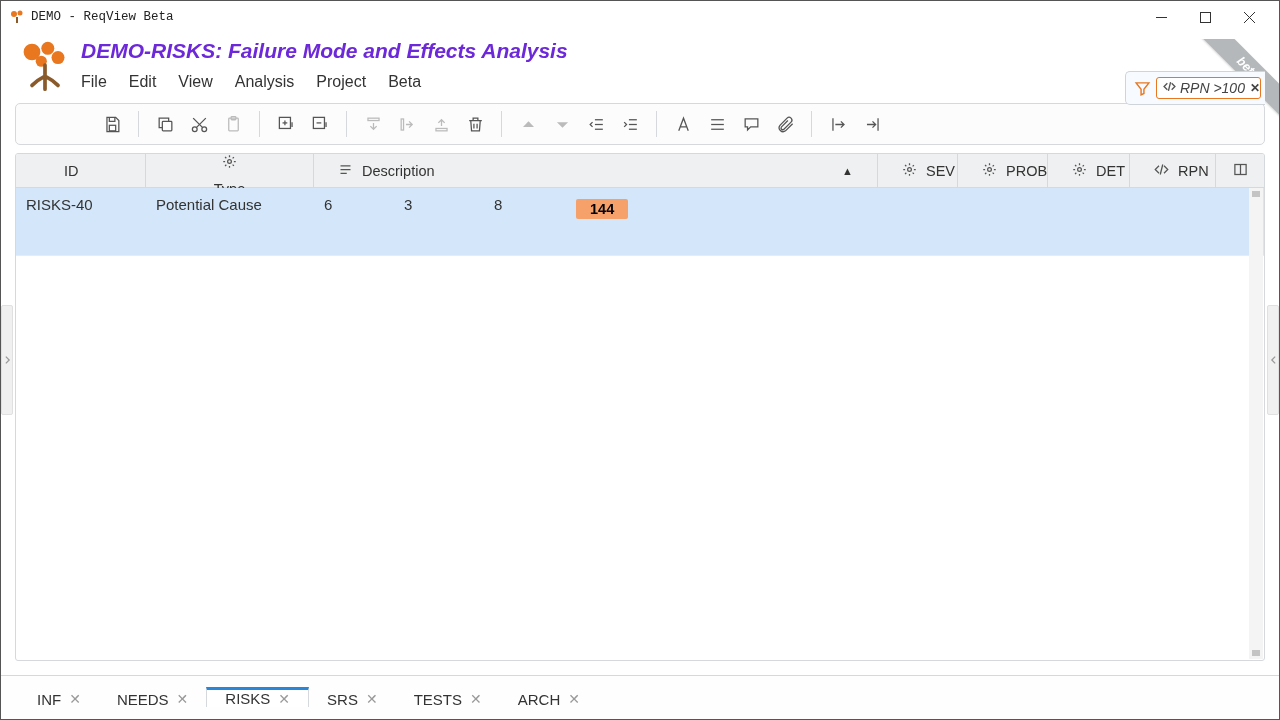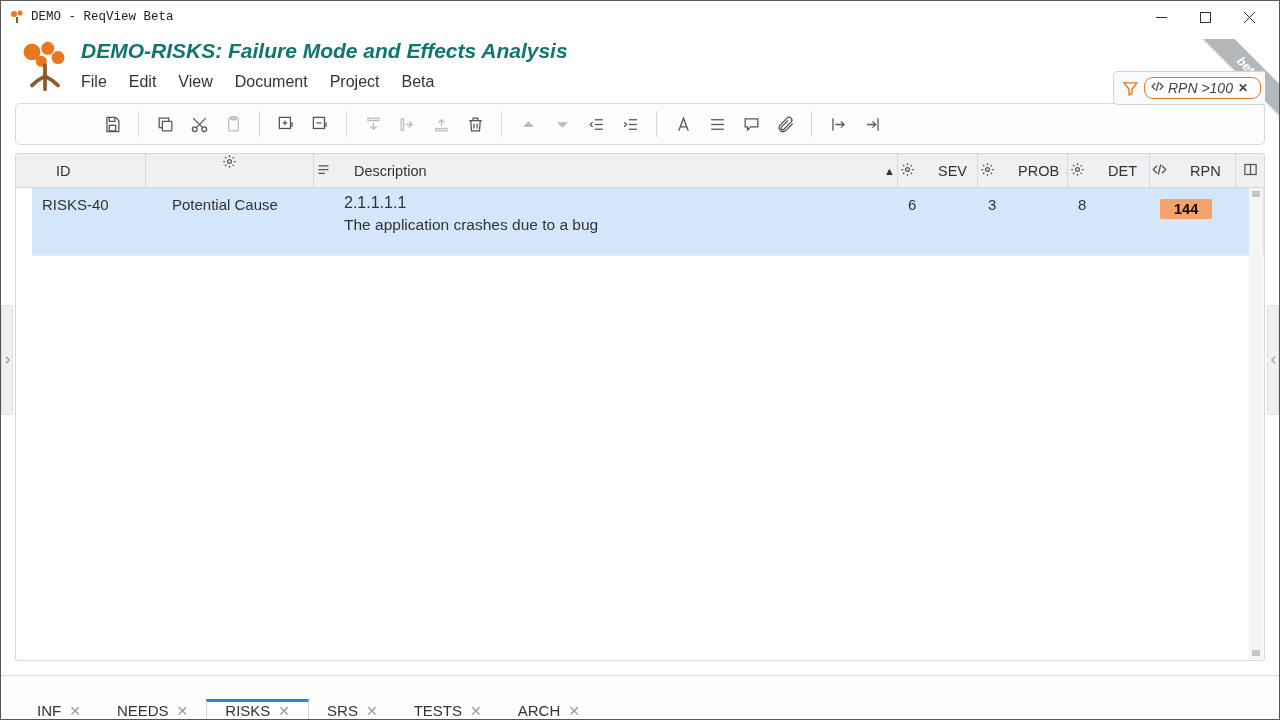--- a/index.html
+++ b/index.html
@@ -9,77 +9,77 @@
   .titlebar { height: 32px; display:flex; align-items:center; padding: 0 8px; background:#fff;font-family:Liberation Mono, monospace; }
   .titlebar .app-icon { width:16px; height:16px; margin-right:6px; }
   .titlebar .title { font-size:12.5px; color:#222; flex:1;}
   .titlebar .win-btn { width:44px; height:30px; display:flex; align-items:center; justify-content:center; }
   .titlebar .win-btn svg { width:11px; height:11px; }
   
   
   .header { display:flex; align-items:flex-start; padding: 4px 14px 6px 14px; position:relative;}
   .logo { width:60px; height:56px; display:flex; align-items:center; justify-content:center; flex-shrink:0;}
   .header-right { flex:1; }
-  .doc-title { font-size:21px; font-style:italic; font-weight:600; color:#0f766e; margin-top:2px; margin-left:6px;}
+  .doc-title { font-size:21px; font-style:italic; font-weight:600; color:#6d28d9; margin-top:2px; margin-left:6px;}
   .menubar { display:flex; gap:22px; margin-top:10px; margin-left:6px; align-items:center;}
   .menubar .menu-item { font-size:16px; color:#333; cursor:pointer; }
   
   .search-area { position:absolute; right:14px; top:38px; display:flex; align-items:center; gap:0;}
   .filter-chip-wrap { display:flex; align-items:center; border:1px solid #cfd4da; border-radius:5px; padding:3px 4px; background:#f7fbff; height:34px;}
   .funnel-icon { width:26px; display:flex; align-items:center; justify-content:center; color:#e8771f;}
   .funnel-icon svg { width:17px; height:17px;}
-  .chip { display:flex; align-items:center; border:1.5px solid #e8771f; border-radius:9px; padding:2px 12px 2px 5px; background:#fff; font-size:14px; font-style:italic; color:#444;}
+  .chip { display:flex; align-items:center; border:1.5px solid #e8771f; border-radius:3px; padding:2px 0 2px 5px; background:#fff; font-size:14px; font-style:italic; color:#444;}
   .chip-icon { margin-right:3px; color:#555;}
   .chip .x { font-style:normal; margin-left:5px; font-weight:600; cursor:pointer; font-size:12px;}
   .filter-input-wrap { display:flex; align-items:center; border:1px solid #cfd4da; border-left:none; border-radius:0 5px 5px 0; background:#f2f8ff; height:34px; padding:0 6px 0 8px; margin-left:0; width:232px;}
   .filter-input { border:none; background:transparent; outline:none; font-size:15px; color:#888; flex:1;}
   .filter-input::placeholder { color:#aaa; }
   .search-icon { color:#888; }
   .search-icon svg { width:17px; height:17px;}
   .filter-chip-wrap { border-radius:5px 0 0 5px; border-right:none;}
 
   
   .toolbar { border:1px solid #d5d8dc; border-radius:5px; margin: 4px 14px 0 14px; padding: 4px 6px; background:#fcfcfd; display:flex; align-items:center; gap:2px; height:42px;}
   .tb-btn { width:32px; height:32px; display:flex; align-items:center; justify-content:center; color:#555; border-radius:4px;}
   .tb-btn.disabled { color:#bbb; }
   .tb-btn svg { width:19px; height:19px; stroke-width:1.6;}
   .tb-sep { width:1px; height:26px; background:#d5d8dc; margin:0 8px;}
   .tb-spacer-left { width:72px; }
   
   
   .table-area { margin: 8px 14px 0 14px; border:1px solid #d5d8dc; border-radius:3px; height: calc(720px - 32px - 70px - 50px - 48px - 12px); position:relative; overflow:hidden;}
   .thead { display:flex; background:#eff0f1; border-bottom:1px solid #d5d8dc; height:34px; align-items:stretch; font-size:14.5px; color:#333;}
-  .th { display:flex; align-items:center; padding:0 2px; border-right:1px solid #d5d8dc; gap:23px;}
+  .th { display:flex; align-items:center; padding:0 24px; border-right:1px solid #d5d8dc; gap:9px;}
   .th:last-child { border-right:none;}
   .th .hicon { color:#555; }
   .th .hicon svg { width:15px; height:15px;}
   .col-id { width:130px;}
   .col-type { width:168px;flex-direction:column;}
   .col-desc { flex:1; position:relative;}
   .col-desc .sort-caret { margin-left:auto; color:#333; font-size:11px;}
   .col-sev { width:80px;}
   .col-prob { width:90px;}
   .col-det { width:82px;}
   .col-rpn { width:86px;align-items:center;}
   .col-cfg { width:28px; justify-content:center;}
   
-  .tbody { display:flex; flex-direction:column;margin-left:16px;}
+  .tbody { display:flex; flex-direction:column;}
   .trow { display:flex; height:68px; border-bottom:1px solid #e3edf8; background:#d4e7fa; font-size:15px;}
   .td { padding: 8px 10px; border-right:1px solid transparent;}
   .td.col-desc { padding:6px 14px;}
   .desc-section { font-size:16px; color:#333; margin-bottom:4px;}
   .desc-text { font-size:15.5px; color:#333;}
   .rpn-badge { display:inline-block; background:#f6a06a; color:#000; font-weight:700; padding:2px 14px; border-radius:2px; font-size:14.5px; margin-top:3px;}
   
   .scrollbar { position:absolute; right:1px; top:34px; bottom:1px; width:14px; background:#f4f4f4;}
   .scrollbar::before { content:''; position:absolute; top:3px; left:3px; right:3px; height:6px; background:#c4c4c4;}
   .scrollbar::after { content:''; position:absolute; bottom:3px; left:3px; right:3px; height:6px; background:#c4c4c4;}
   
   
-  .tabs { position:absolute; bottom:0; left:0; right:0; height:44px; border-top:1px solid #d5d8dc; display:flex; align-items:flex-end; background:#fefefe; padding-left:18px;}
+  .tabs { position:absolute; bottom:0; left:0; right:0; height:44px; border-top:1px solid #d5d8dc; display:flex; align-items:center; background:#fefefe; padding-left:18px;}
   .tab { display:flex; align-items:center; padding:0 18px; gap:8px; font-size:15px; color:#333; border-top:3px solid transparent; cursor:pointer;}
   .tab.active { border:1px solid #d5d8dc; border-bottom:none; border-top:3px solid #2887d8; background:#fff; margin-top:-1px;}
   .tab .close-x { color:#999; font-size:14px;}
   
   
   .splitter { position:absolute; width:12px; height:110px; top:50%; transform:translateY(-50%); background:#f0f0f0; border:1px solid #e0e0e0; border-radius:2px; display:flex; align-items:center; justify-content:center;}
   .splitter.left { left:0;}
   .splitter.right { right:0;}
   .splitter svg { width:7px; height:10px; color:#999;}
   
@@ -131,21 +131,21 @@
         <circle cx="26" cy="24" r="6" fill="#e8771f"></circle>
       <path d="M30 28 Q30 42 30 54 M30 40 Q22 44 16 50 M30 40 Q38 44 44 50" stroke="#8a5a2a" stroke-width="4" fill="none" stroke-linecap="round"></path>
     </svg>
   </div>
   <div class="header-right">
     <div class="doc-title">DEMO-RISKS: Failure Mode and Effects Analysis</div>
     <div class="menubar">
       <span class="menu-item">File</span>
       <span class="menu-item">Edit</span>
       <span class="menu-item">View</span>
-      <span class="menu-item">Document</span>
+      <span class="menu-item">Analysis</span>
       <span class="menu-item">Project</span>
       <span class="menu-item">Beta</span>
     </div>
   </div>
   <div class="search-area">
     <div class="filter-chip-wrap">
       <span class="funnel-icon">
         <svg viewBox="0 0 24 24" fill="none" stroke="currentColor" stroke-width="2">
             <path d="M3 4h18l-7 9v6l-4 2v-8z"></path>
           </svg>
@@ -357,24 +357,20 @@
         <span class="hicon"><svg viewBox="0 0 24 24" fill="none" stroke="currentColor" stroke-width="2">
             <rect x="3" y="4" width="18" height="16"></rect>
             <line x1="12" y1="4" x2="12" y2="20"></line>
           </svg></span>
       </div>
   </div>
   <div class="tbody">
     <div class="trow">
       <div class="td col-id">RISKS-40</div>
       <div class="td col-type">Potential Cause</div>
-      <div class="td col-desc">
-        <div class="desc-section">2.1.1.1.1</div>
-        <div class="desc-text">The application crashes due to a bug</div>
-      </div>
       <div class="td col-sev">6</div>
       <div class="td col-prob">3</div>
       <div class="td col-det">8</div>
       <div class="td col-rpn"><span class="rpn-badge">144</span></div>
       <div class="td col-cfg"></div>
     </div>
   </div>
   <div class="scrollbar"></div>
 </div>
 

